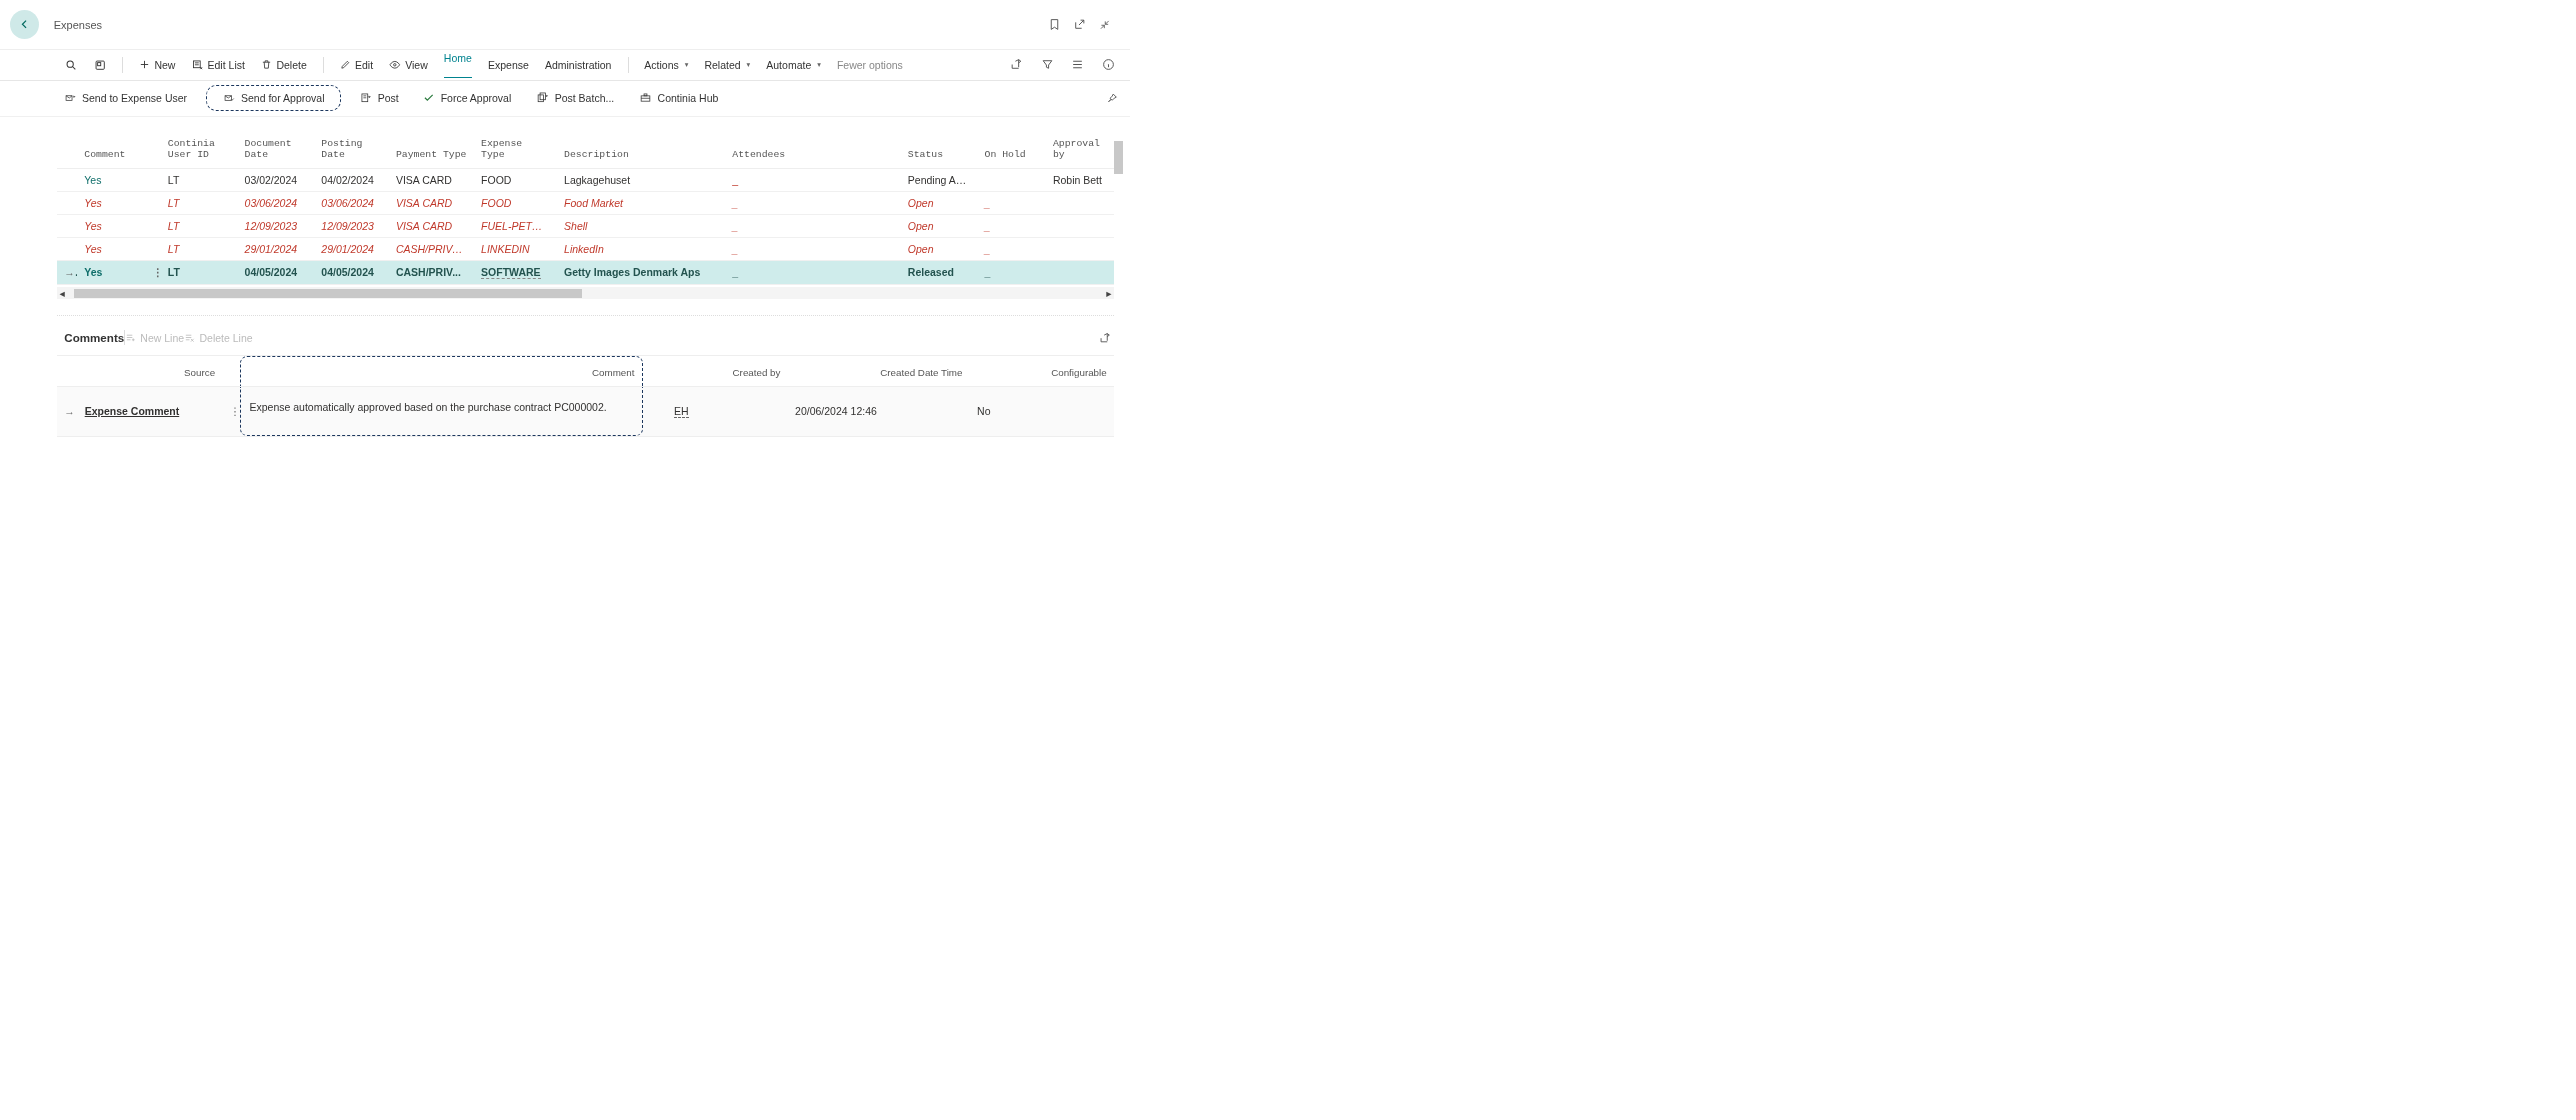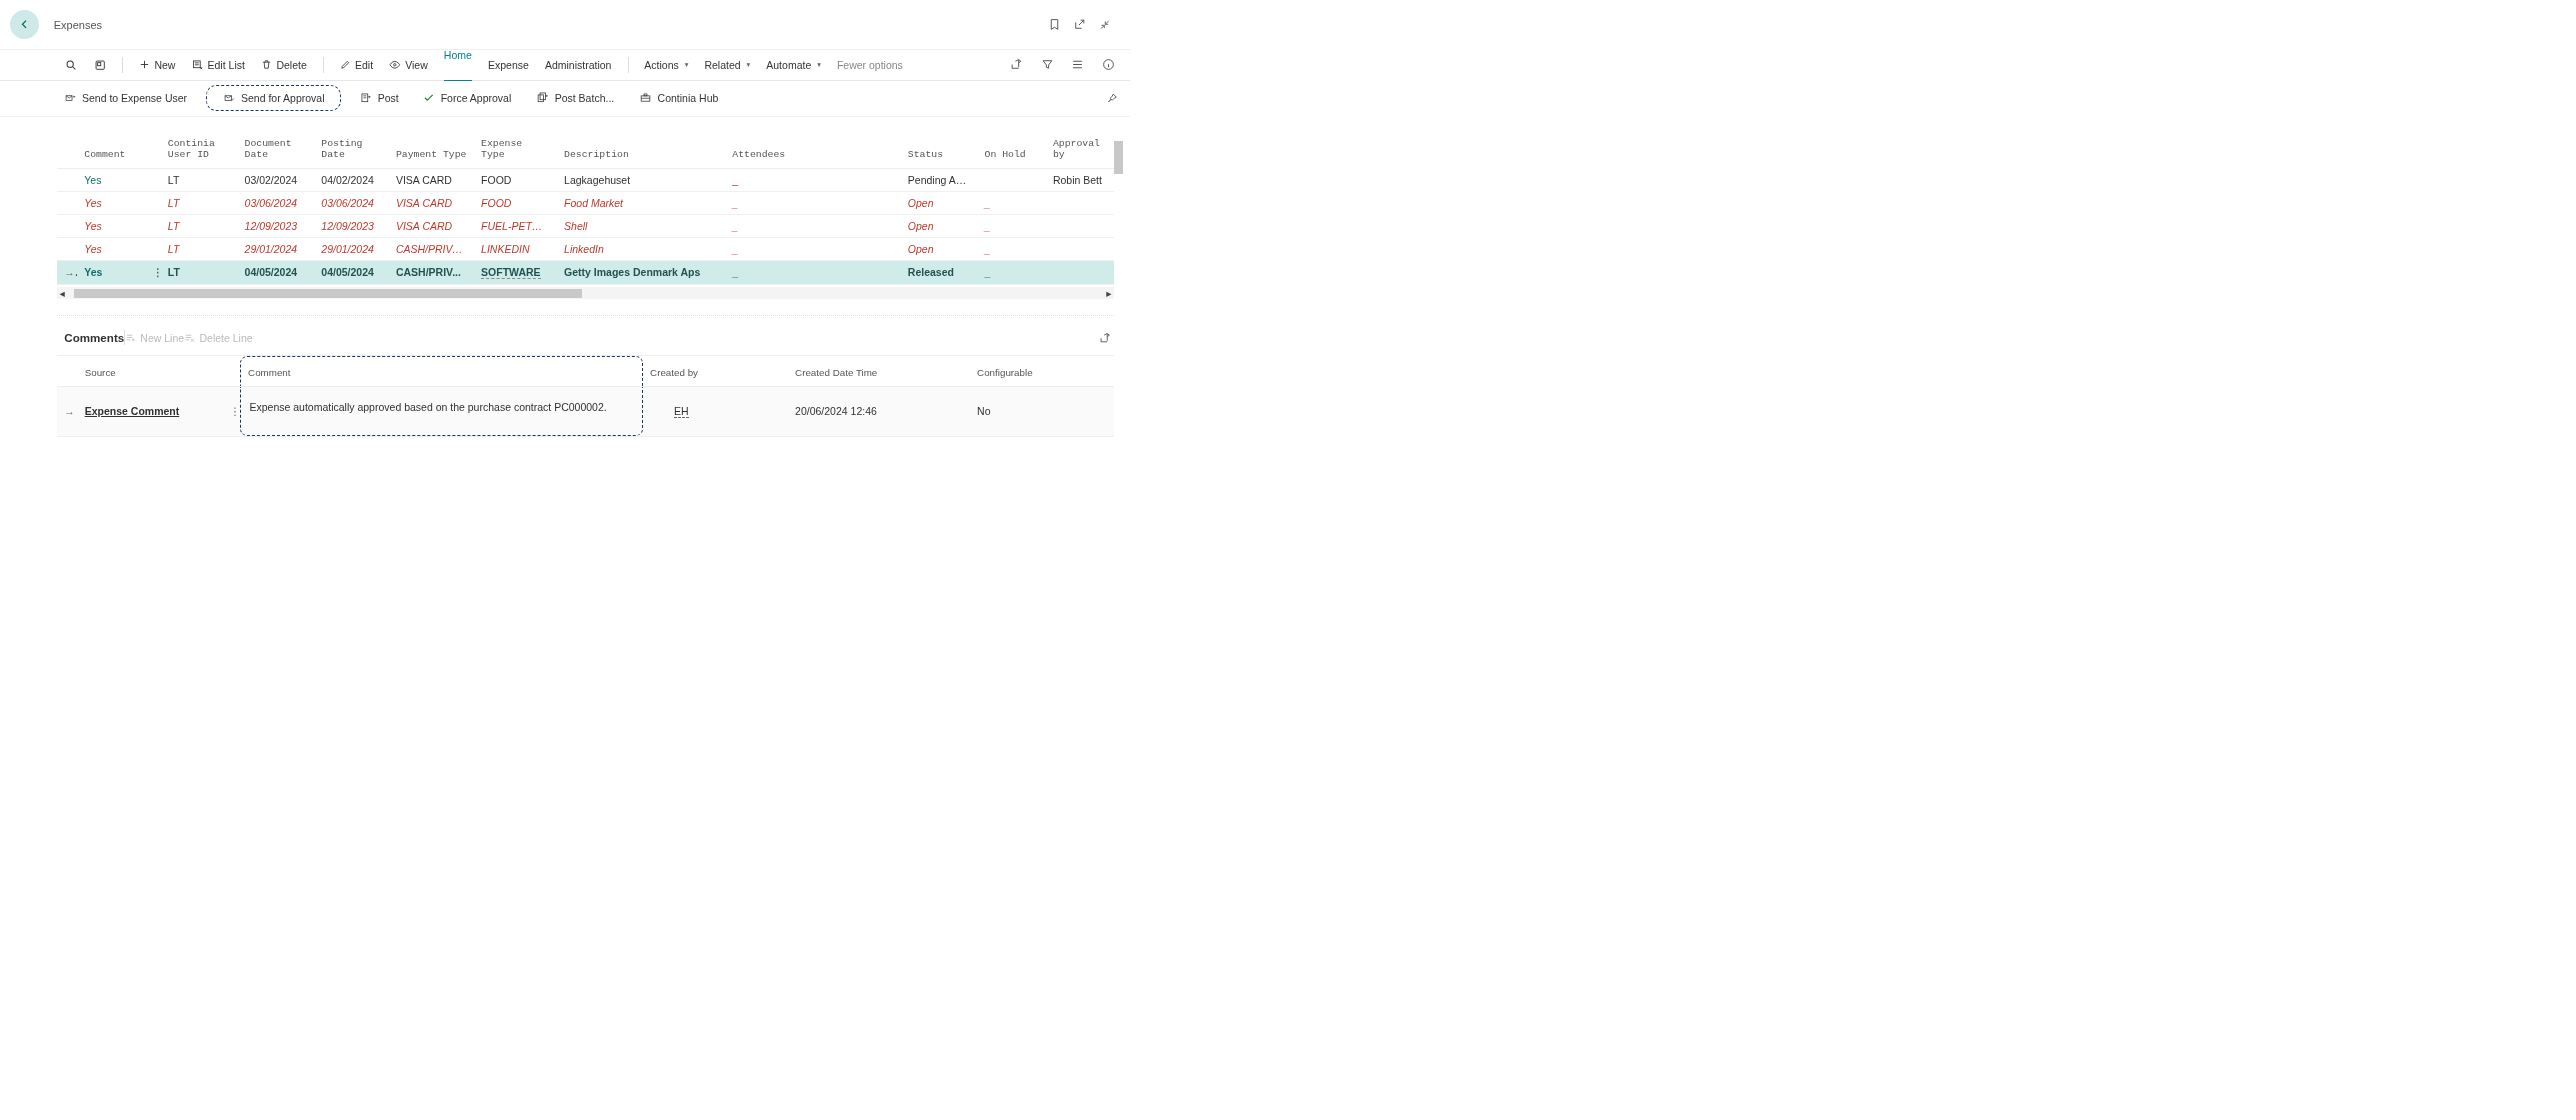--- a/index.html
+++ b/index.html
@@ -11,21 +11,21 @@
   .back-circle { width: 29px; height: 29px; border-radius: 50%; background: #cfe9e8; display: flex; align-items: center; justify-content: center; cursor: pointer; }
   .titlebar .title { margin-left: 14.5px; color: #555; font-size: 11px; }
   .titlebar .spacer { flex: 1; }
   .titlebar .icon-btn { width: 25px; height: 25px; display: flex; align-items: center; justify-content: center; cursor: pointer; color: #555; }
 
   
   .ribbon1 { display: flex; align-items: center; height: 30.5px; padding: 0 11.6px 0 58px; border-bottom: 0.7px solid #e6e6e6; gap: 1.5px; }
   .ribbon1 .sep { width: 0.7px; height: 16px; background: #ddd; margin: 0 7.3px; }
   .r-btn { display: flex; align-items: center; gap: 4.4px; padding: 2.9px 7.3px; cursor: pointer; color: #333; border-radius: 2.2px; }
   .r-btn.teal { color: #00838f; }
-  .r-btn.teal .underline { border-bottom: 1.5px solid #00838f; padding-bottom: 19px;}
+  .r-btn.teal .underline { border-bottom: 1.5px solid #00838f; padding-bottom: 13px;}
   .r-caret { font-size: 7.3px; color: #666; margin-left: 1.5px;}
   .ribbon-right { margin-left: auto; display: flex; gap: 10.2px; align-items: center; }
   .ribbon-right .icon-btn { width: 20.4px; height: 20.4px; display:flex; align-items:center; justify-content:center; cursor:pointer; color:#555;}
   .fewer { color: #888; }
 
   
   .ribbon2 { display: flex; align-items: center; height: 36px; padding: 0 11.6px 0 58px; border-bottom: 0.7px solid #f0f0f0; gap: 13px; position: relative; }
   .r2-btn { display: flex; align-items: center; gap: 5.8px; padding: 2.9px 5.8px; cursor: pointer; color: #333; }
   .dashed-callout { border: 1.8px dashed #1b365d; border-radius: 10.2px; padding: 2.9px 10.2px; }
   .pin-right { margin-left:auto; color:#555; cursor:pointer; }
@@ -57,21 +57,21 @@
 
   
   .panel { }
   .panel-hdr { display:flex; align-items:center; padding: 5.8px 2.9px 10.2px 7.3px ; border-bottom:0.7px solid #eee; }
   .panel-hdr .title { font-weight:600; font-size:11.6px; color:#333; }
   .panel-hdr .sep { width:0.7px; height:14.5px; background:#ddd; }
   .panel-hdr .disabled { color:#bbb; display:flex; gap:4.4px; align-items:center; }
   .panel-hdr .right { margin-left:auto; color:#555; cursor:pointer;}
 
   .ctable table { width:100%; border-collapse: collapse; table-layout: fixed; }
-  .ctable th { text-align:left; font-weight:400; color:#555; font-size:9.8px; padding: 10.2px 7.3px 7.3px 7.3px;}
+  .ctable th { text-align:right; font-weight:400; color:#555; font-size:9.8px; padding: 10.2px 7.3px 7.3px 7.3px;}
   .ctable td { padding: 5.8px 7.3px; border-top:0.7px solid #eee; border-bottom:0.7px solid #eee;}
   .ctable .source { font-weight:700; text-decoration: underline; cursor:pointer; }
   .ctable .dashed-cell { border:1.8px dashed #1b365d; border-radius:7.3px; padding: 14.5px 8.7px 22px 8.7px; display:block; position: relative; top: 0; }
   .eh { border-bottom:0.7px dashed #666; cursor:pointer;margin-left:24px; }
   .striped { background:#fafafa; }
 
   .col-arrow { width:19px; }
   .col-menu { width:14.5px; }
 
   

